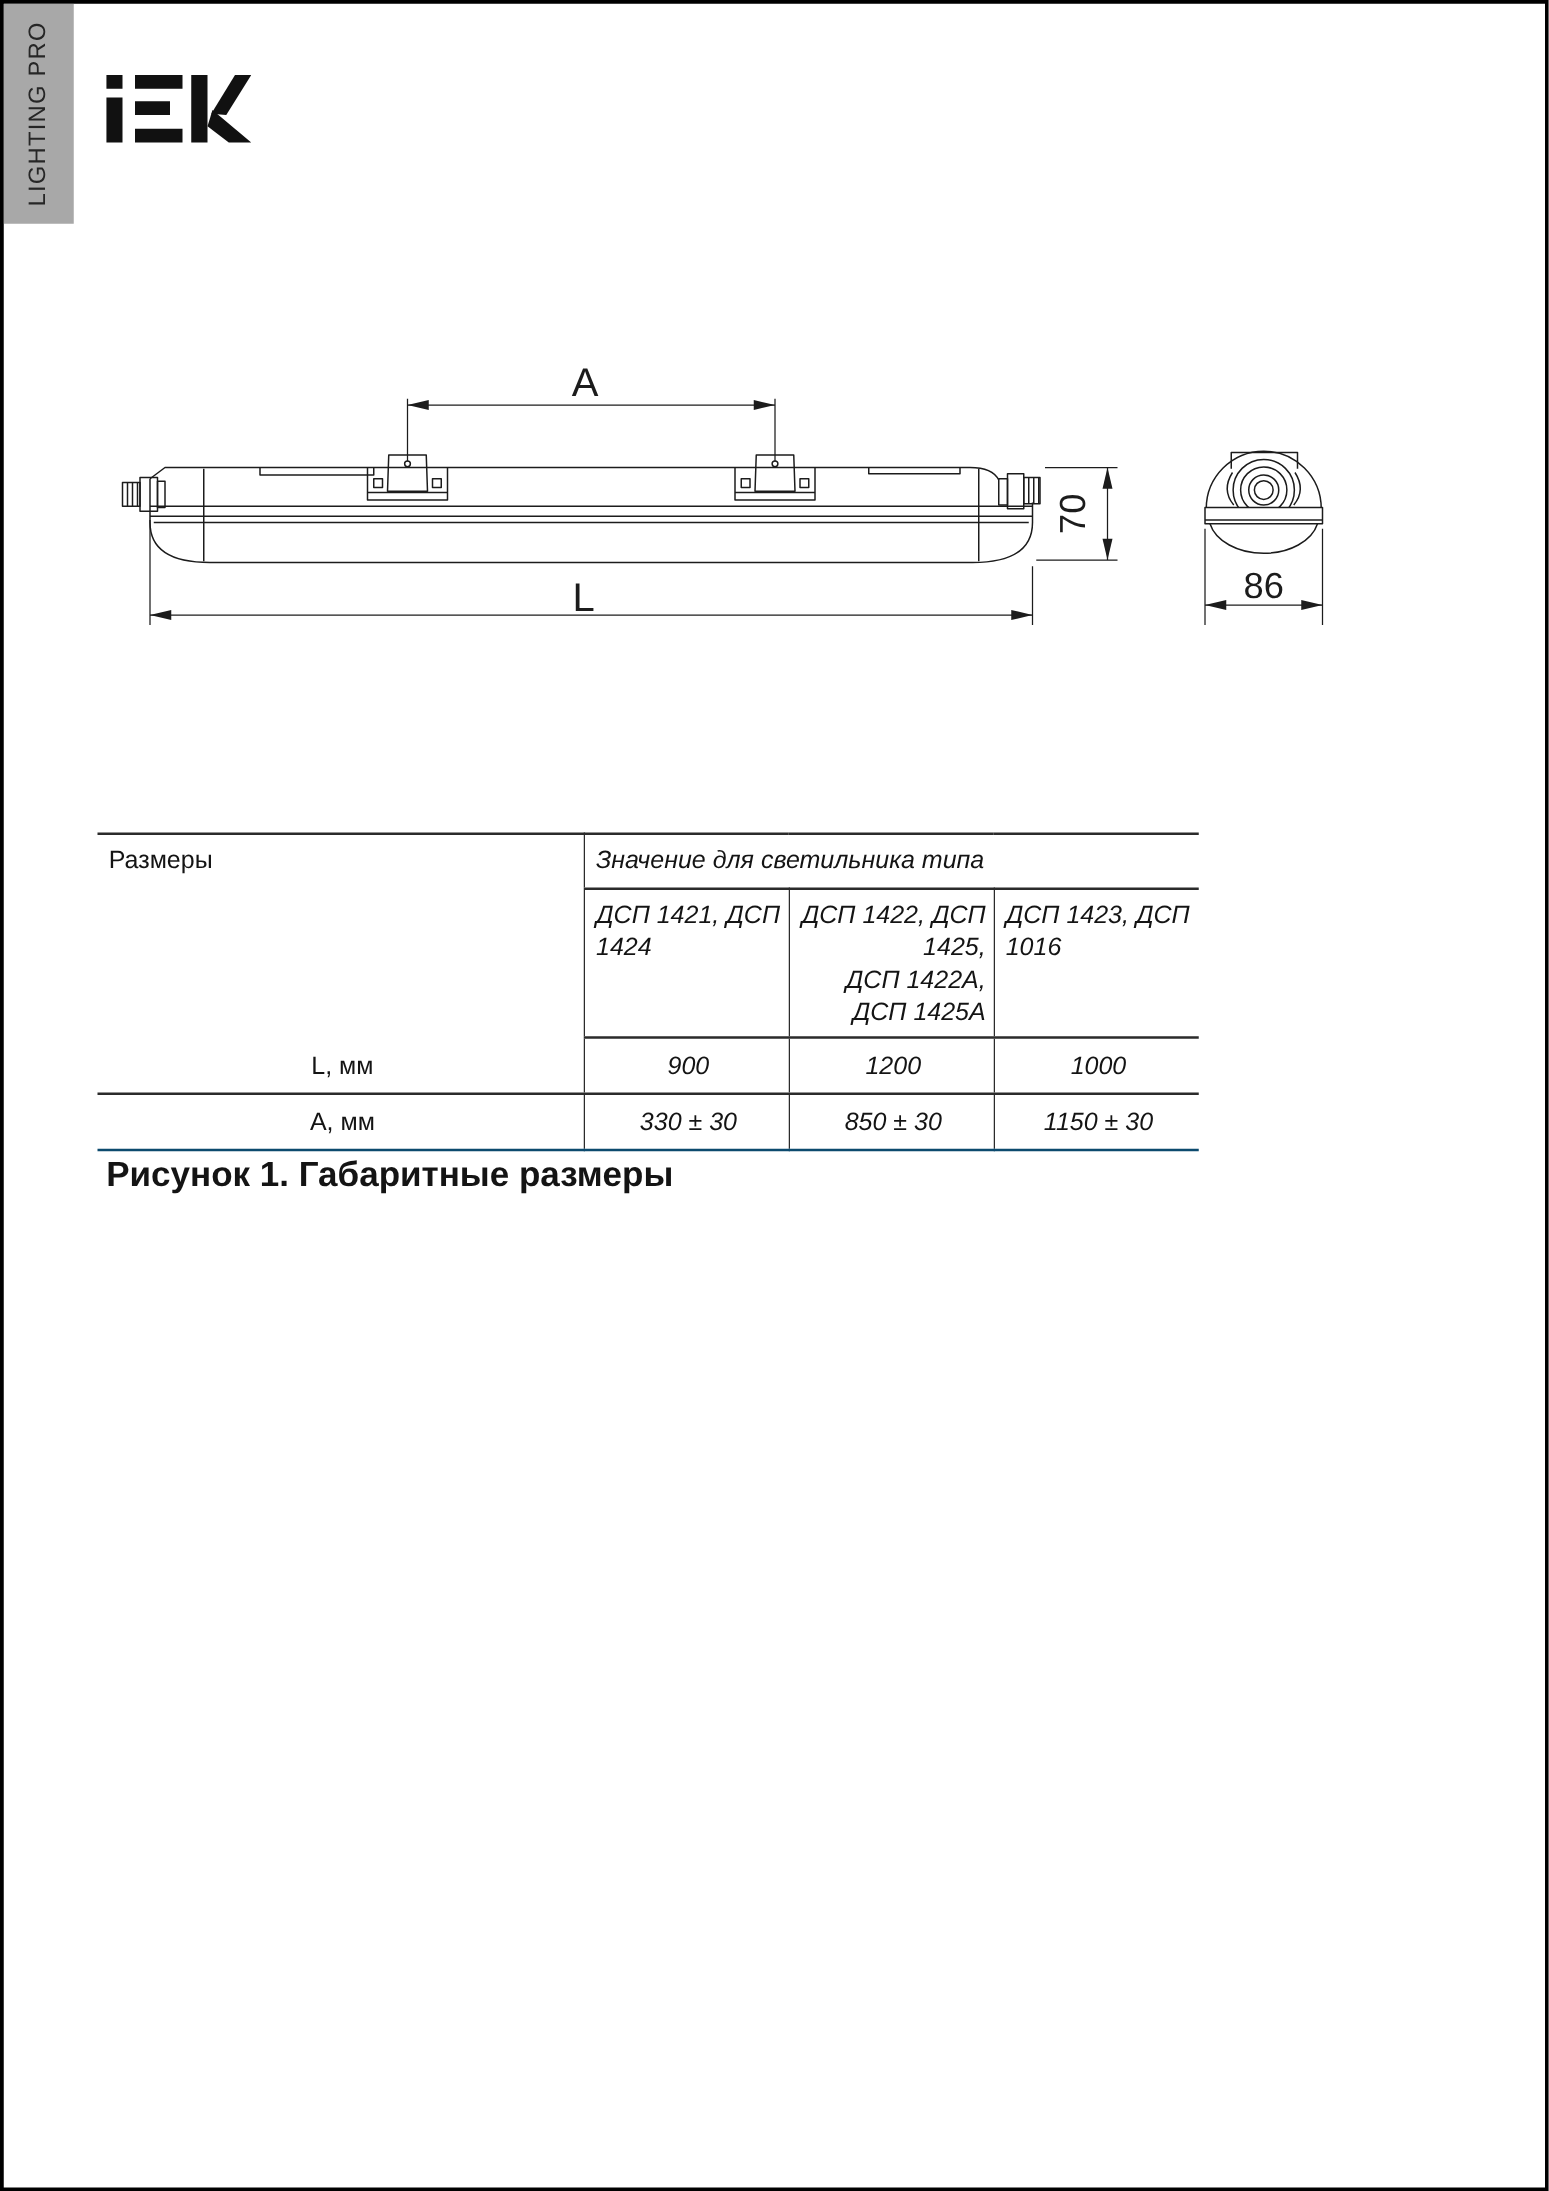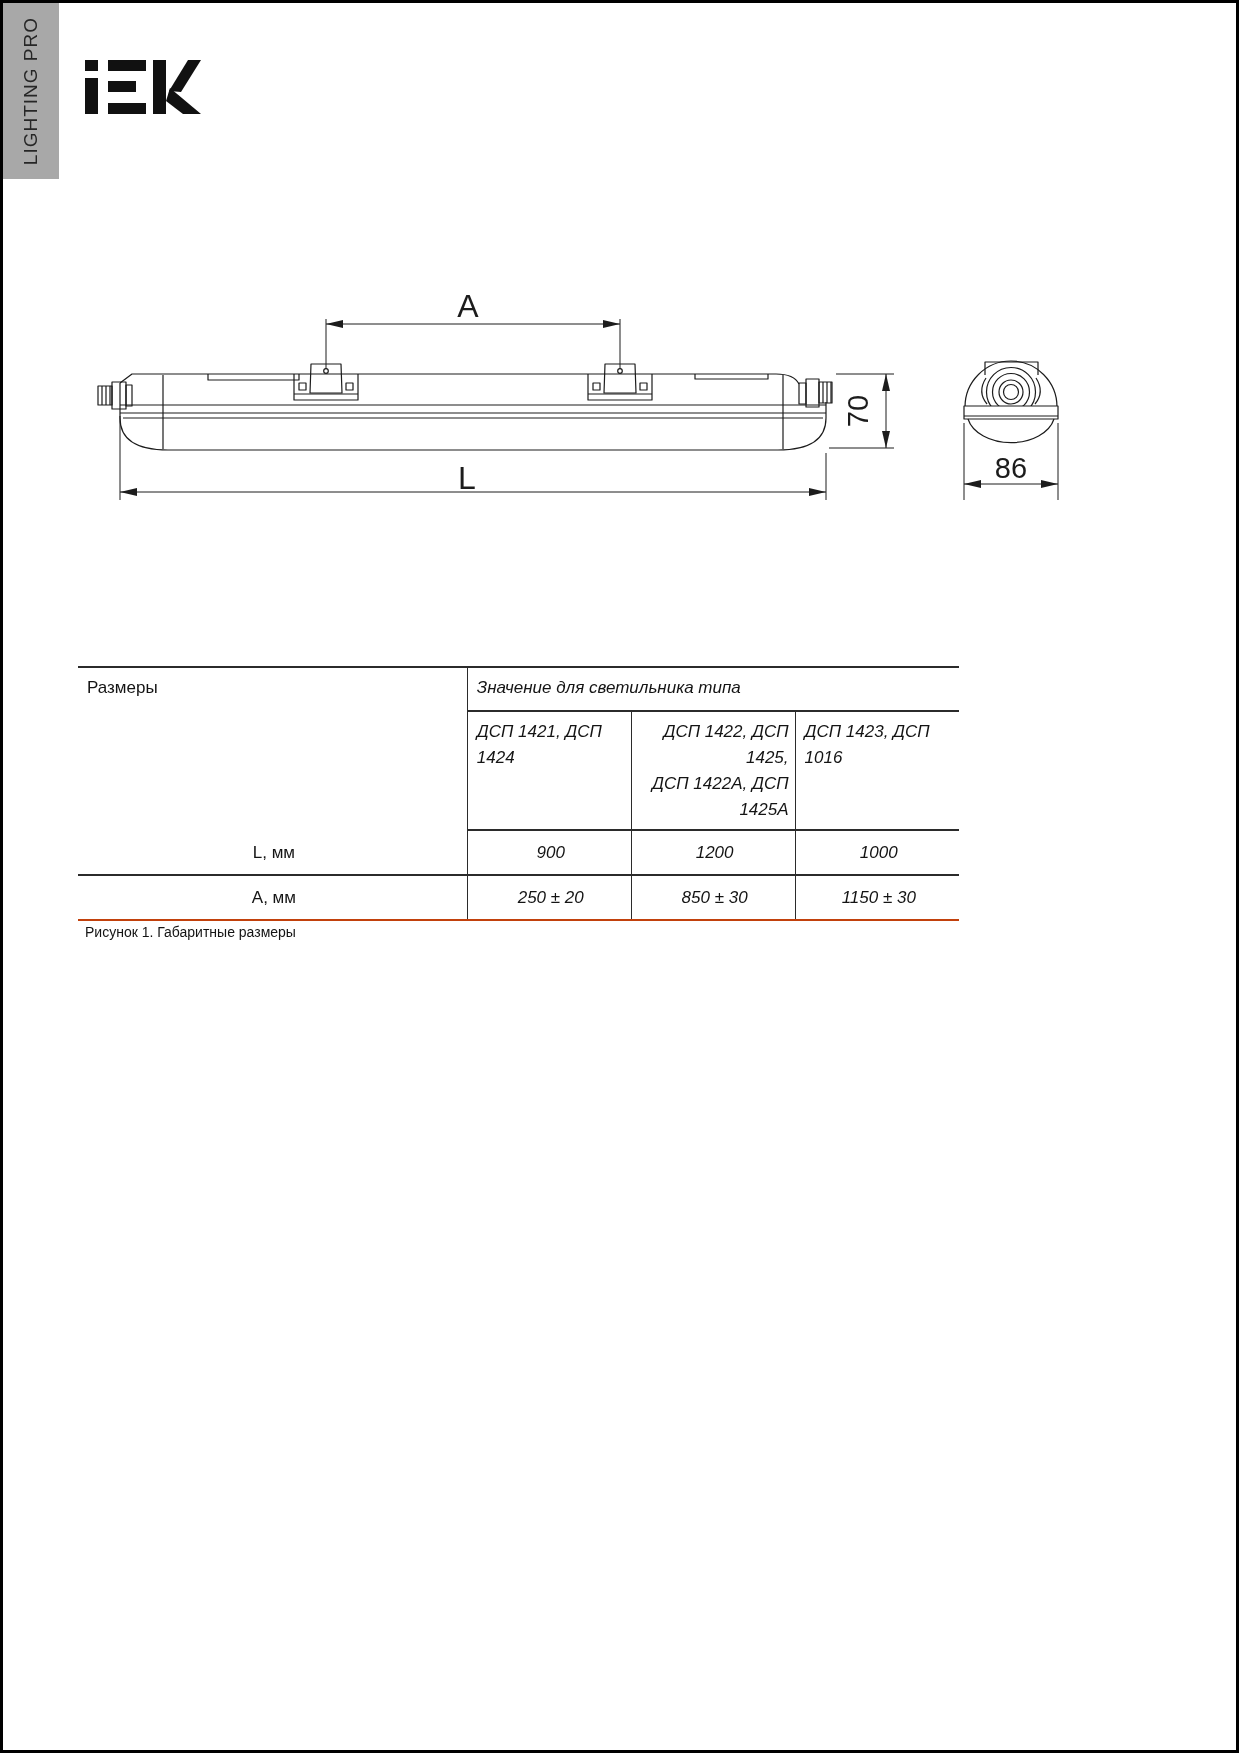--- a/index.html
+++ b/index.html
@@ -30,43 +30,43 @@
   }
   .logo{position:absolute;left:82px;top:57px;width:116px;height:55px;}
   .drawing{position:absolute;left:60px;top:250px;}
   .dim-label{font-family:"Liberation Sans",sans-serif;fill:#1c1c1c;}
   
   .dims-table{
     position:absolute;left:75px;top:663px;
     width:881px;
     border-collapse:collapse;
     table-layout:fixed;
-    font-size:17px;
+    font-size:20px;
     color:#141414;
     border-top:2px solid #2b2b2b;
-    border-bottom:2px solid #c2410c;
+    border-bottom:2px solid #0c4a6e;
   }
   .dims-table td{
     padding:7px 6px 6px 9px;
     vertical-align:top;
     line-height:26px;
   }
   .c1{width:186px;}
   .c2{width:239px;}
   .c3{width:240px;}
   .c4{width:216px;}
   .v-div{border-left:1px solid #2b2b2b;font-style:italic;}
   .h-line{border-bottom:2px solid #2b2b2b;}
   .prewrap{white-space:pre-line;text-align:right;}
   .row-h1 td{height:29px;}
   .row-h2 td{height:49px;}
   .row-d td{height:30px;vertical-align:middle;text-align:center;}
   .caption{
     position:absolute;left:82px;top:921px;
-    font-size:14px;color:#141414;
+    font-size:28px;color:#141414;font-weight:bold;
   }
 </style>
 </head>
 <body>
 
 <div class="page">
 
   <div class="brandbar">
     <span>LIGHTING PRO</span>
   </div>
@@ -186,21 +186,21 @@
       <td class="c4 v-div h-line">ДСП 1423, ДСП 1016</td>
     </tr>
     <tr class="row-d">
       <td class="c1 h-line">L, мм</td>
       <td class="c2 v-div h-line">900</td>
       <td class="c3 v-div h-line">1200</td>
       <td class="c4 v-div h-line">1000</td>
     </tr>
     <tr class="row-d">
       <td class="c1">А, мм</td>
-      <td class="c2 v-div">250 ± 20</td>
+      <td class="c2 v-div">330 ± 30</td>
       <td class="c3 v-div">850 ± 30</td>
       <td class="c4 v-div">1150 ± 30</td>
     </tr>
   </tbody>
     </table>
 
   <div class="caption">Рисунок 1. Габаритные размеры</div>
 
 </div>
 

